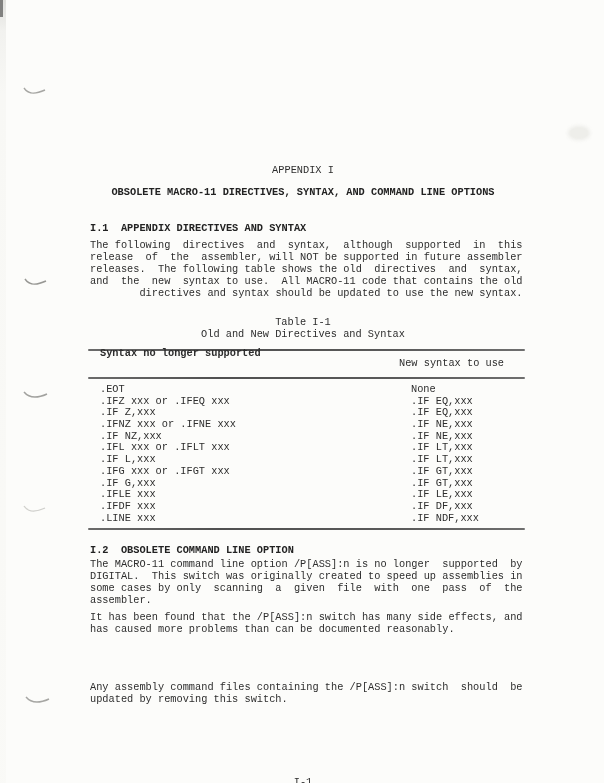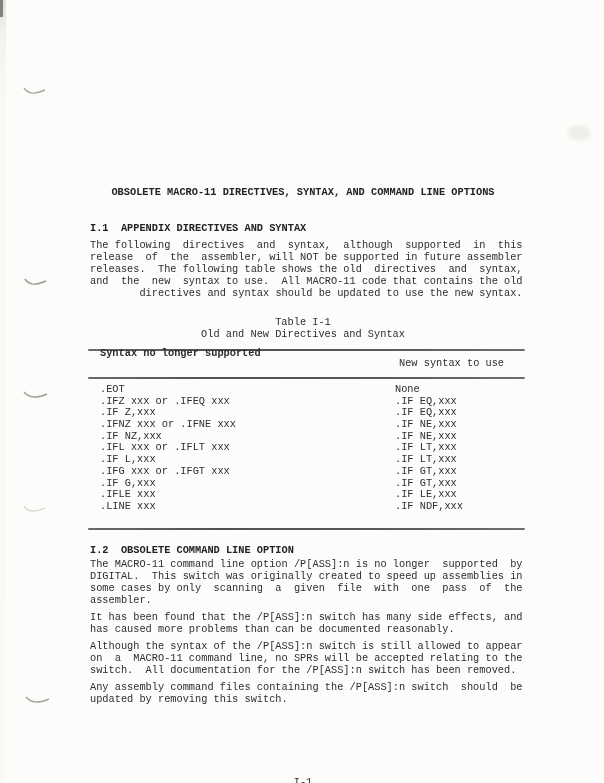--- a/index.html
+++ b/index.html
@@ -20,21 +20,21 @@
   .centered { left:90px; width:426px; text-align:center; }
   .bold { font-weight:bold; color:#222; }
   .rule {
     position:absolute; left:88px; width:437px; height:2px;
     background:linear-gradient(90deg,#5a5a5a,#3d3d3d 30%,#484848 70%,#5f5f5f);
     border-radius:1px; opacity:.9;
   }
   .table-body { left:88px; top:383px; width:437px; }
   .t-row { position:relative; height:11.7px; }
   .t-row .old { position:absolute; left:12px; white-space:pre; }
-  .t-row .new { position:absolute; left:307px; white-space:pre; }
+  .t-row .new { position:absolute; left:323px; white-space:pre; }
   .edge-strip {
     position:absolute; left:0; top:0; width:6px; height:783px;
     background:linear-gradient(180deg,#d9d9d5 0%,#efefec 4%,#f7f7f4 12%,#f9f9f6 100%);
     opacity:.8;
   }
   .edge-mark-top {
     position:absolute; left:0; top:0; width:3px; height:17px;
     background:#6f6f6d; opacity:.85;
   }
   .squiggle { position:absolute; }
@@ -63,20 +63,21 @@
   <svg class="squiggle" style="left:23px; top:388px;" width="26" height="14" viewBox="0 0 26 14">
     <path d="M1,4 C6,10 13,11 24,6" stroke="#83837f" stroke-width="1.5" fill="none" opacity="0.75"></path>
   </svg>
   <svg class="squiggle" style="left:23px; top:502px;" width="24" height="14" viewBox="0 0 24 14">
     <path d="M1,4 C5,10 11,11 22,6" stroke="#b3b3ae" stroke-width="1.3" fill="none" opacity="0.6"></path>
   </svg>
   <svg class="squiggle" style="left:25px; top:693px;" width="26" height="14" viewBox="0 0 26 14">
     <path d="M1,4 C6,10 13,11 24,6" stroke="#8a8a86" stroke-width="1.4" fill="none" opacity="0.75"></path>
   </svg>
 
+  <div class="abs centered" style="top:164px;">APPENDIX I</div>
   <div class="abs centered bold" style="top:186px;">OBSOLETE MACRO-11 DIRECTIVES, SYNTAX, AND COMMAND LINE OPTIONS</div>
 
   <div class="abs bold pre" style="left:90px; top:222px;">I.1  APPENDIX DIRECTIVES AND SYNTAX</div>
   <div class="abs pre" style="left:90px; top:239px;text-align:right;">The following  directives  and  syntax,  although  supported  in  this
 release  of  the  assembler, will NOT be supported in future assembler
 releases.  The following table shows the old  directives  and  syntax,
 and  the  new  syntax to use.  All MACRO-11 code that contains the old
 directives and syntax should be updated to use the new syntax.</div>
 
   <div class="abs centered" style="top:316px;">Table I-1</div>
@@ -124,35 +125,36 @@
     </div>
     <div class="t-row">
       <span class="old">.IF G,xxx</span>
       <span class="new">.IF GT,xxx</span>
     </div>
     <div class="t-row">
       <span class="old">.IFLE xxx</span>
       <span class="new">.IF LE,xxx</span>
     </div>
     <div class="t-row">
+      <span class="old">.IFDF xxx</span>
+      <span class="new">.IF DF,xxx</span>
+    </div>
+    <div class="t-row">
       <span class="old">.LINE xxx</span>
       <span class="new">.IF NDF,xxx</span>
     </div>
   </div>
 
   <div class="rule" style="top:528px;"></div>
 
   <div class="abs bold pre" style="left:90px; top:544px;">I.2  OBSOLETE COMMAND LINE OPTION</div>
   <div class="abs pre" style="left:90px; top:558px;font-family:Liberation Mono, monospace;">The MACRO-11 command line option /P[ASS]:n is no longer  supported  by
 DIGITAL.  This switch was originally created to speed up assemblies in
 some cases by only  scanning  a  given  file  with  one  pass  of  the
 assembler.</div>
   <div class="abs pre" style="left:90px; top:611px;">It has been found that the /P[ASS]:n switch has many side effects, and
 has caused more problems than can be documented reasonably.</div>
-  <div class="abs pre" style="left:90px; top:640px;">Although the syntax of the /P[ASS]:n switch is still allowed to appear
-on  a  MACRO-11 command line, no SPRs will be accepted relating to the
-switch.  All documentation for the /P[ASS]:n switch has been removed.</div>
   <div class="abs pre" style="left:90px; top:681px;">Any assembly command files containing the /P[ASS]:n switch  should  be
 updated by removing this switch.</div>
 
   <div class="abs centered" style="top:776px;">I-1</div>
 
 </div>
 
 </body></html>

